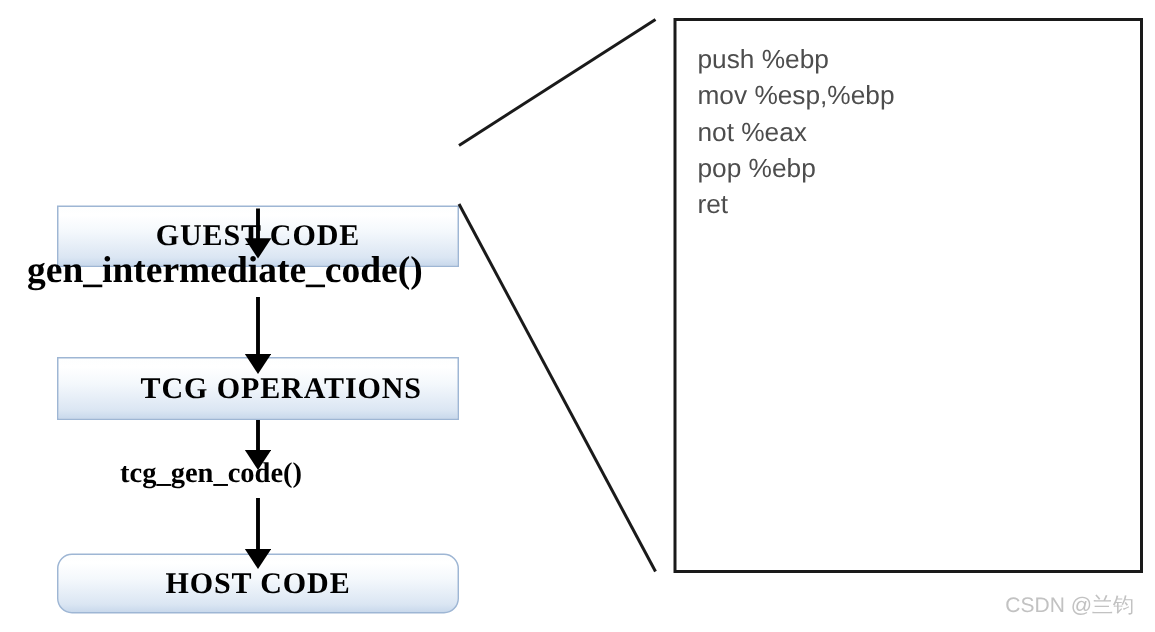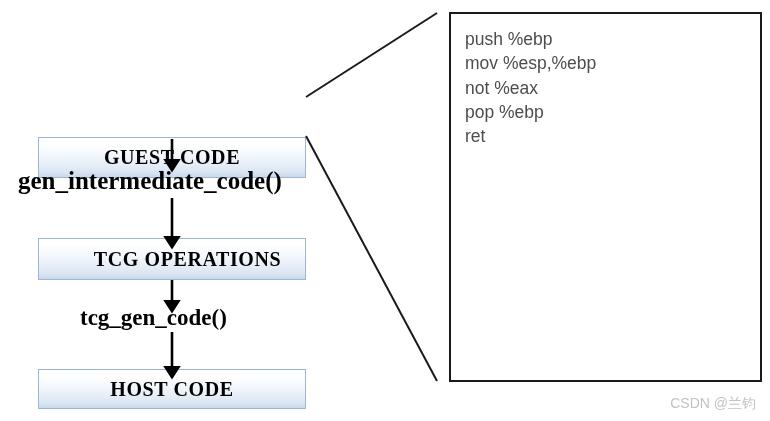--- a/index.html
+++ b/index.html
@@ -46,21 +46,21 @@
   .fn-label {
     position: absolute;
     font-family: "Liberation Serif", "DejaVu Serif", serif;
     font-weight: bold;
     color: #000000;
     white-space: nowrap;
     z-index: 4;
     text-align: right;
   }
   #label-gen { font-size: 25px; left: 18px;  top: 167px; }
-  #label-tcg { font-size: 23px; left: 80px;  top: 305px; }
+  #label-tcg { font-size: 19px; left: 80px;  top: 305px; }
 
   
   #arrows, #connectors {
     position: absolute;
     left: 0; top: 0;
     width: 770px; height: 421px;
     overflow: visible;
   }
   #arrows { z-index: 2; }
   #connectors { z-index: 1; }
@@ -134,21 +134,21 @@
   </div>
 
   <div class="fn-label" id="label-gen">gen_intermediate_code()</div>
 
   <div class="flow-box" id="box-tcg-operations" style="left:38px; top:238px; width:268px; height:42px;padding-left:31px;">
     <span class="box-label">TCG OPERATIONS</span>
   </div>
 
   <div class="fn-label" id="label-tcg">tcg_gen_code()</div>
 
-  <div class="flow-box" id="box-host-code" style="left:38px; top:369px; width:268px; height:40px;">
+  <div class="flow-box" id="box-host-code" style="left:38px; top:369px; width:268px; height:40px;border-radius:10px;">
     <span class="box-label">HOST CODE</span>
   </div>
 
   <div id="callout">
     <ul id="code-list">
       <li>push %ebp</li>
       <li>mov %esp,%ebp</li>
       <li>not %eax</li>
       <li>pop %ebp</li>
       <li>ret</li>

